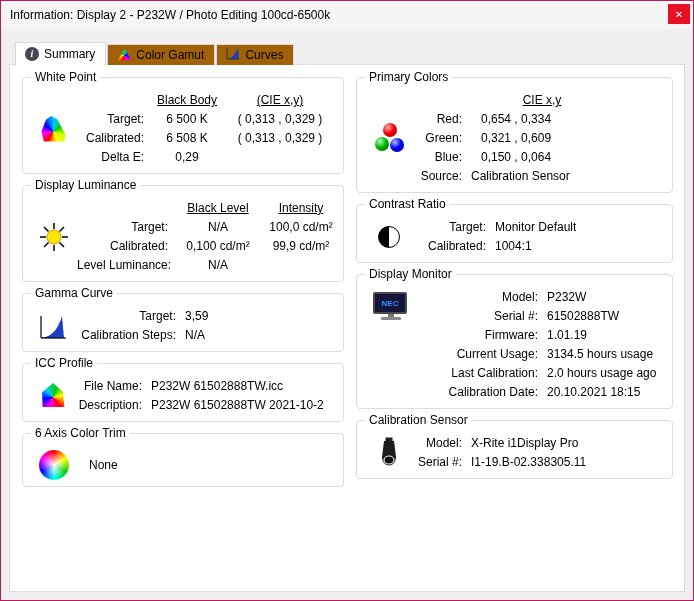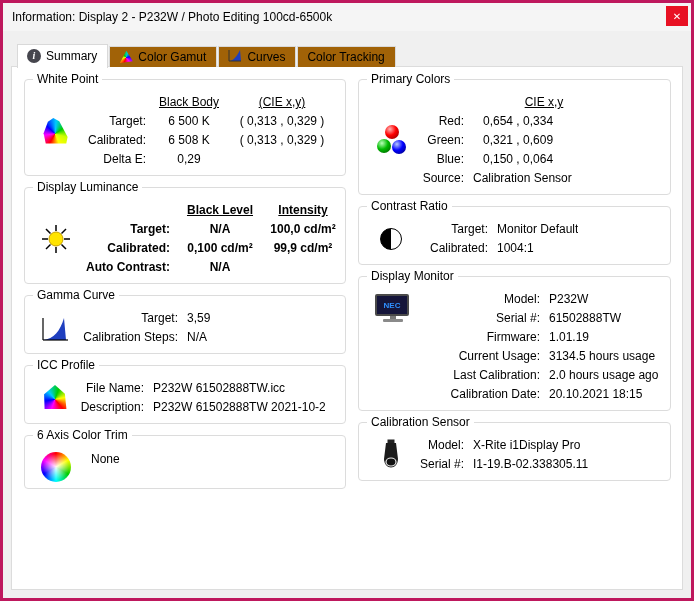--- a/index.html
+++ b/index.html
@@ -1,49 +1,49 @@
 <!DOCTYPE html>
 <html><head>
 <meta charset="utf-8">
 <style>
   * { box-sizing: border-box; margin: 0; padding: 0; }
   html,body { width:694px; height:601px; overflow:hidden; }
   body { font-family: "Liberation Sans", sans-serif; font-size:12px; color:#000; background:#fff; }
 
-  .window { width:694px; height:601px; border:3px solid #be185d; background:#f0f0f0; display:flex; flex-direction:column; position:relative; }
+  .window { width:694px; height:601px; border:1px solid #be185d; background:#f0f0f0; display:flex; flex-direction:column; position:relative; }
 
   .titlebar { height:28px; background:#f5f5f5; display:flex; align-items:center; padding-left:9px; position:relative; flex:0 0 auto; }
   .title-text { font-size:12px; color:#000; }
   .close-button { position:absolute; top:3px; right:3px; width:22px; height:20px; background:#e81123; color:#fff; display:flex; align-items:center; justify-content:center; font-size:10px; cursor:pointer; }
 
   .dialog-body { flex:1; display:flex; flex-direction:column; padding:13px 8px 8px 8px; background:#f0f0f0; }
 
   .tabstrip { display:flex; align-items:flex-end; margin-left:6px; position:relative; z-index:2; }
   .tab { display:flex; align-items:center; gap:5px; border:1px solid #d9d9d9; border-bottom:none; background:#a16207; padding:3px 10px 3px 9px; margin-right:1px; cursor:pointer; white-space:nowrap; height:21px; }
   .tab.active { background:#fff; height:24px; padding-bottom:5px; margin-bottom:-1px; border-color:#d9d9d9; }
 
   .tab-panel { flex:1; background:#fff; border:1px solid #dcdcdc; padding:12px 11px 10px 12px; display:flex; gap:12px; margin-top:-1px; }
   .col { display:flex; flex-direction:column; }
   .col-left { width:322px; flex:0 0 auto; }
   .col-right { flex:1; }
 
   .groupbox { position:relative; border:1px solid #dcdcdc; border-radius:4px; padding:13px 8px 6px 8px; margin-bottom:11px; background:#fff; }
   .gb-title { position:absolute; top:-8px; left:8px; background:#fff; padding:0 4px; font-size:12px; white-space:nowrap; }
-  .gb-body { display:flex; }
+  .gb-body { display:flex; align-items:center; }
   .icon-col { flex:0 0 auto; display:flex; align-items:center; justify-content:center; }
 
   .grid { display:grid; line-height:19px; align-items:center; }
   .lbl { text-align:right; padding-right:5px; white-space:nowrap; }
   .ctr { text-align:center; white-space:nowrap; }
   .lft { text-align:left; padding-left:4px; white-space:nowrap; overflow:hidden; }
   .uhead { text-decoration:underline; }
 
   .wp-icon-col, .dl-icon-col { width:46px; }
   .wp-grid { grid-template-columns:72px 76px 110px; }
-  .dl-grid { grid-template-columns:96px 90px 76px;font-weight:bold; }
+  .dl-grid { grid-template-columns:96px 90px 76px; }
   .gc-grid { grid-template-columns:106px auto; }
   .icc-grid { grid-template-columns:72px 176px; }
   .pc-grid { grid-template-columns:50px 150px; }
   .cr-grid { grid-template-columns:78px auto; }
   .dm-grid { grid-template-columns:126px auto; }
   .cs-grid { grid-template-columns:54px auto; }
 
   
   .info-icon { width:14px; height:14px; border-radius:50%; background:#46464e; color:#fff; font-size:10px; font-weight:bold; font-style:italic; display:inline-flex; align-items:center; justify-content:center; font-family:"Liberation Serif", serif; flex:0 0 auto; }
   .gamut-icon { width:14px; height:13px; background:conic-gradient(from 200deg, #f00, #ff0, #0c0, #0cc, #00f, #f0f, #f00); clip-path:polygon(50% 2%, 96% 82%, 4% 96%); flex:0 0 auto; }
@@ -91,23 +91,20 @@
         <span class="gamut-icon"></span>
         <span>Color Gamut</span>
       </div>
       <div class="tab">
         <span class="curves-tab-icon"><svg width="14" height="13" viewBox="0 0 14 13">
               <path d="M1,12 C6,11.5 9,7 12,1 L13,12 Z" fill="#1f3fbf"></path>
               <line x1="1" y1="1" x2="1" y2="12" stroke="#333" stroke-width="1"></line>
               <line x1="1" y1="12" x2="13" y2="12" stroke="#333" stroke-width="1"></line>
             </svg></span>
         <span>Curves</span>
-      </div>
-      <div class="tab">
-        <span>Color Tracking</span>
       </div>
     </div>
 
     <div class="tab-panel">
 
       <div class="col col-left">
 
         <div class="groupbox">
           <span class="gb-title">White Point</span>
           <div class="gb-body">
@@ -152,21 +149,21 @@
             <div class="grid dl-grid">
               <span></span>
               <span class="ctr uhead">Black Level</span>
               <span class="ctr uhead">Intensity</span>
               <span class="lbl">Target:</span>
               <span class="ctr">N/A</span>
               <span class="ctr">100,0 cd/m²</span>
               <span class="lbl">Calibrated:</span>
               <span class="ctr">0,100 cd/m²</span>
               <span class="ctr">99,9 cd/m²</span>
-              <span class="lbl">Auto Contrast:</span>
+              <span class="lbl">Level Luminance:</span>
               <span class="ctr">N/A</span>
               <span></span>
             </div>
           </div>
         </div>
 
         <div class="groupbox">
           <span class="gb-title">Gamma Curve</span>
           <div class="gb-body">
             <div class="icon-col" style="width:44px;">

